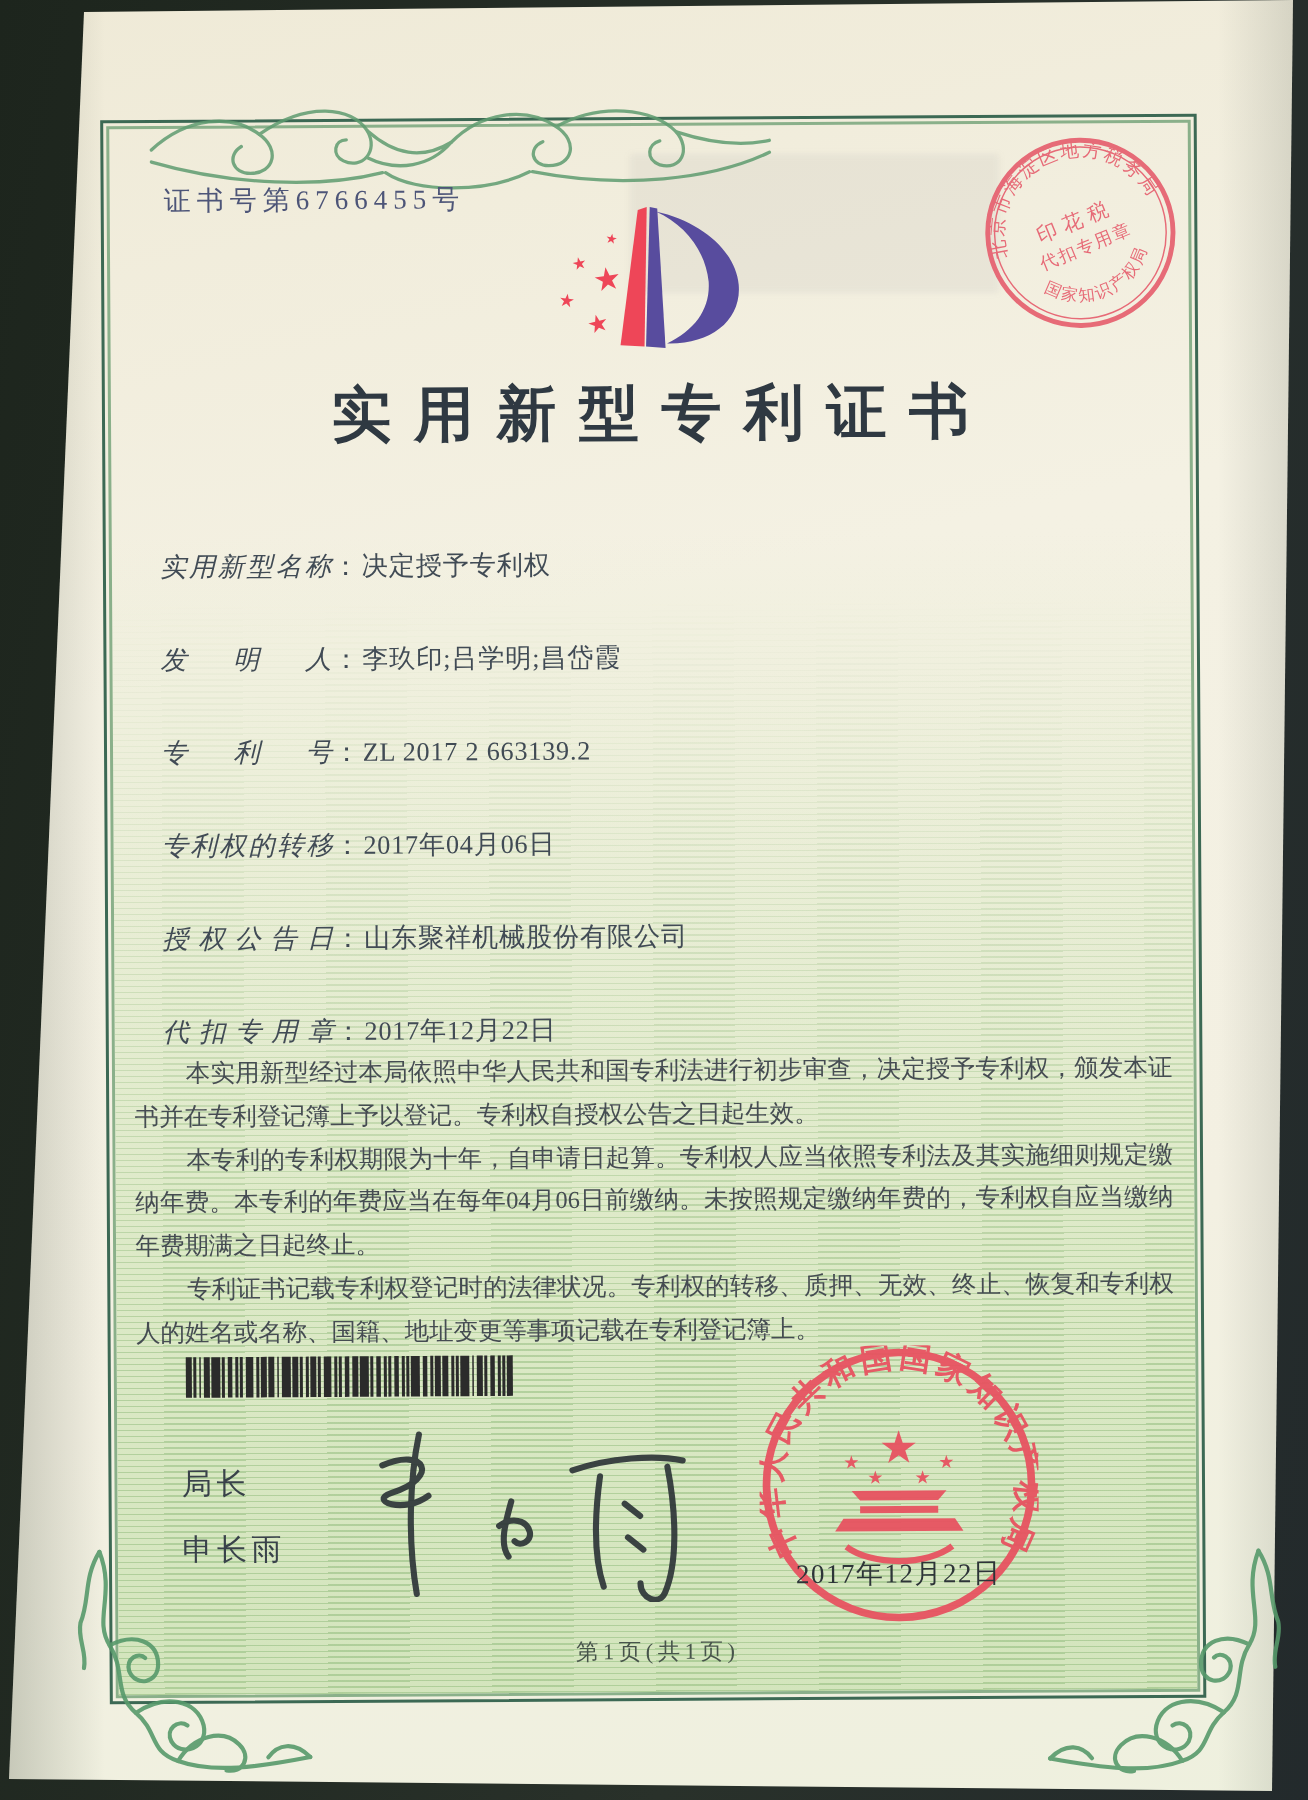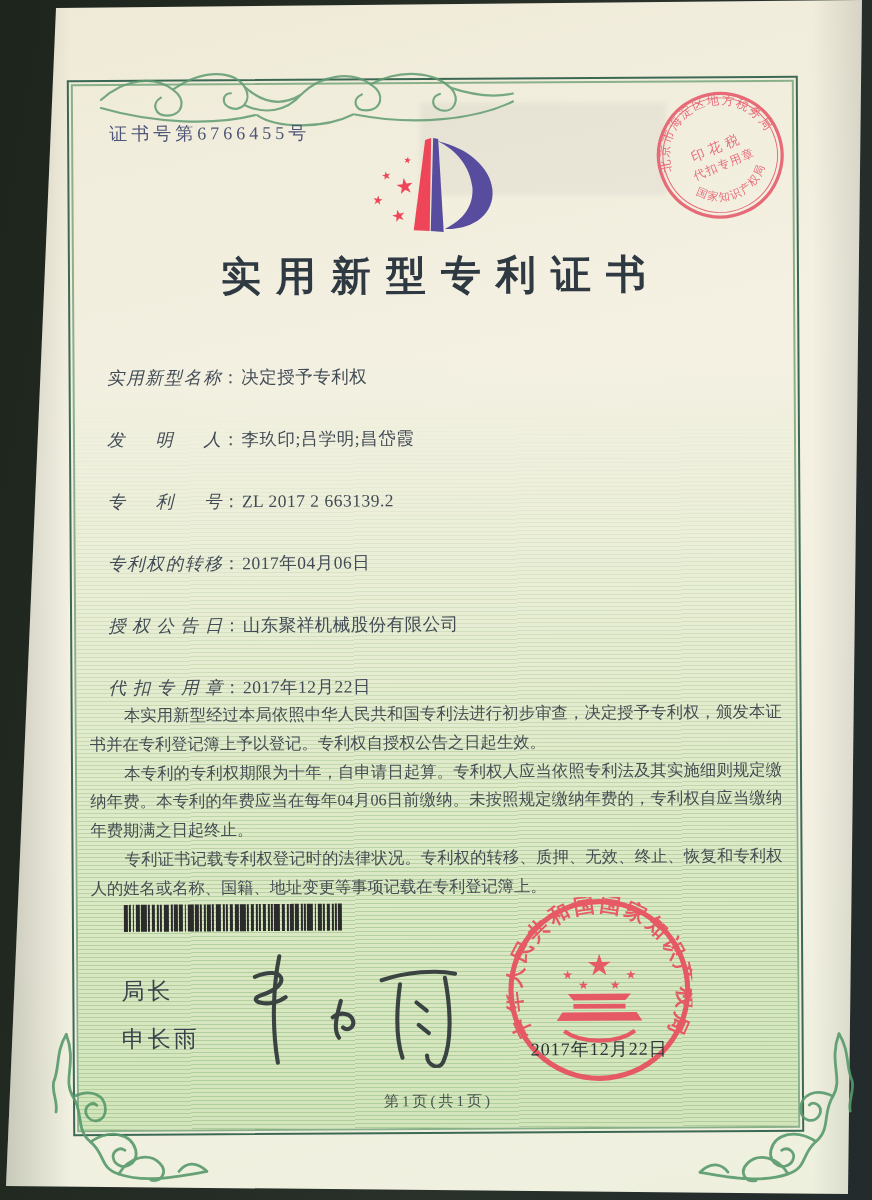--- a/index.html
+++ b/index.html
@@ -38,21 +38,21 @@
   .title{position:absolute;left:0;top:168px;width:100%;text-align:center;font-size:40px;font-weight:600;letter-spacing:15px;color:#2f3942;text-indent:15px;}
   .fields{position:absolute;left:36px;top:286px;width:650px;font-size:17.5px;color:#414b55;}
   .field-row{margin-bottom:41px;line-height:21px;white-space:nowrap;}
   .field-label{display:inline-block;width:114px;text-align:justify;text-align-last:justify;font-style:italic;}
   .field-colon{margin:0 2px 0 1px;}
   .field-value{letter-spacing:.5px;}
   .paragraphs{position:absolute;left:17px;top:620px;width:692px;font-size:16.3px;line-height:28.8px;color:#454c52;text-align:justify;}
   .paragraphs p{margin:0;text-indent:2.1em;}
   .barcode{position:absolute;left:50px;top:823px;width:216px;height:27px;}
   .barcode i{position:absolute;top:0;height:100%;background:#2b2b2b;}
-  .signer{position:absolute;left:47px;top:894px;font-size:23px;color:#39424a;letter-spacing:3px;}
+  .signer{position:absolute;left:47px;top:894px;font-size:20px;color:#39424a;letter-spacing:3px;}
   .signer div{margin-bottom:17px;}
   .signature{position:absolute;left:152px;top:868px;width:235px;height:120px;}
   .office-seal{position:absolute;left:432px;top:818px;width:186px;height:186px;opacity:.93;}
   .issue-date{position:absolute;left:456px;top:958px;font-size:18px;color:#2d3438;letter-spacing:1px;white-space:nowrap;}
   .footer{position:absolute;left:0;top:1012px;width:100%;text-align:center;font-size:15px;letter-spacing:3px;color:#47544b;}
   svg text{font-family:"Liberation Serif","DejaVu Serif",serif;}
 </style>
 </head>
 <body>
 

